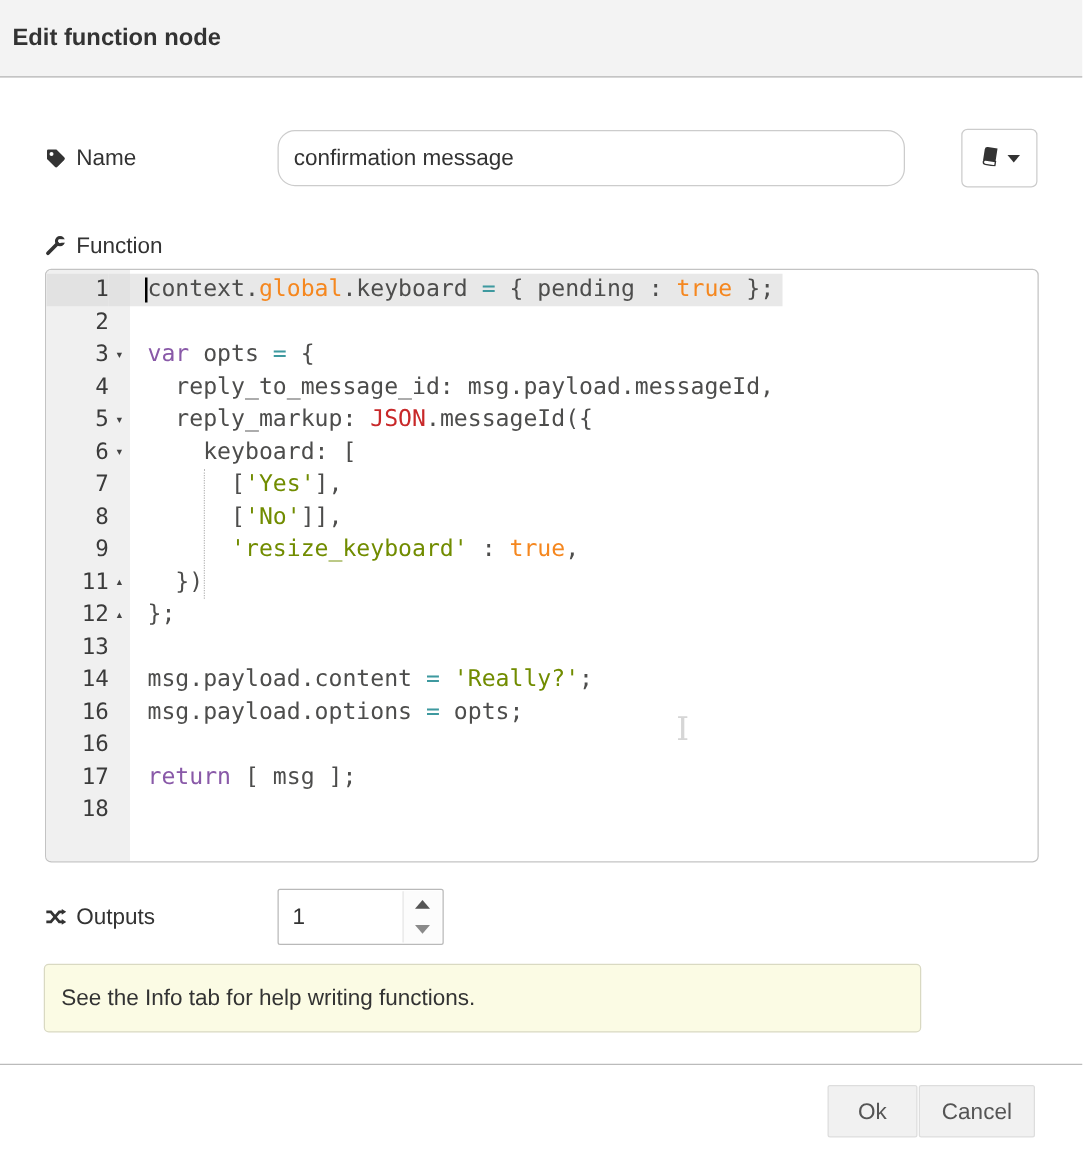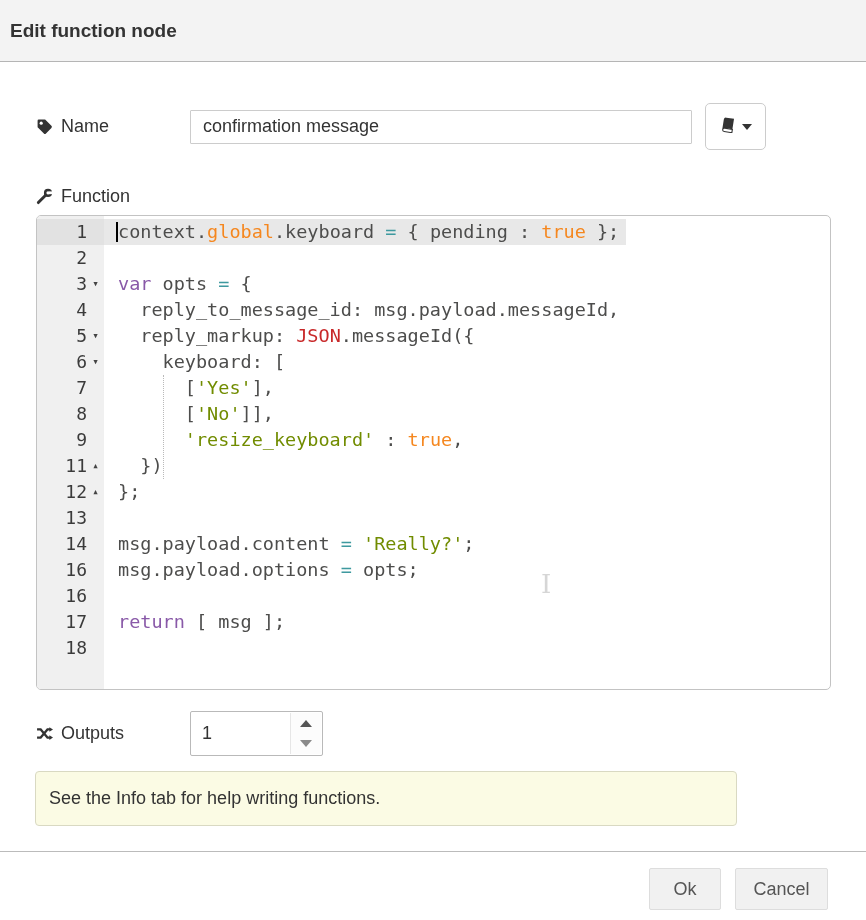--- a/index.html
+++ b/index.html
@@ -10,28 +10,28 @@
   }
   
   .dlg-header{
     height:62px;box-sizing:border-box;
     background:var(--header-bg,#f3f3f3);
     border-bottom:1px solid var(--accent-border,#b5b5b5);
     display:flex;align-items:center;padding:0 10px;
   }
   .dlg-title{font-size:19px;font-weight:bold;color:#333;}
   
-  .form-row{display:flex;align-items:center;margin:0 36px;}
+  .form-row{display:flex;align-items:center;margin:0 36px;gap:32px;}
   .row-name{margin-top:41px;height:47px;}
   .field-label{display:flex;align-items:center;width:154px;flex:none;font-size:18px;color:#333;}
   .field-label .icon{width:17px;height:17px;margin-right:8px;flex:none;display:inline-flex;}
   .field-label .icon svg{width:17px;height:17px;}
   .text-input{
-    box-sizing:border-box;width:502px;height:34px;
-    border:1px solid #ccc;border-radius:1px;
+    box-sizing:border-box;width:502px;height:45px;
+    border:1px solid #ccc;border-radius:14px;
     padding:0 12px;font-size:18px;color:#333;
     font-family:"Liberation Sans",sans-serif;background:#fff;outline:none;
   }
   .library-btn{
     margin-left:13px;width:61px;height:47px;box-sizing:border-box;
     background:#fff;border:1px solid #ccc;border-radius:5px;
     display:flex;align-items:center;justify-content:center;gap:6px;cursor:pointer;
   }
   .library-btn svg{width:16px;height:16px;}
   .caret-down{
@@ -83,21 +83,21 @@
   .tri-up{width:0;height:0;border-left:6px solid transparent;border-right:6px solid transparent;border-bottom:7px solid #555;}
   .tri-down{width:0;height:0;border-left:6px solid transparent;border-right:6px solid transparent;border-top:7px solid #8a8a8a;}
   
   .info-tip{
     margin:15px 36px 0 35px;height:55px;box-sizing:border-box;width:702px;
     background:var(--info-bg,#fbfbe4);border:1px solid #d9d9c2;border-radius:4px;
     display:flex;align-items:center;padding:0 13px;font-size:18px;color:#333;
   }
   
   .footer-sep{margin-top:25px;border-top:1px solid #bbb;height:0;}
-  .dlg-footer{display:flex;justify-content:flex-end;gap:14px;padding:16px 38px 0 0;}
+  .dlg-footer{display:flex;justify-content:flex-end;gap:1px;padding:16px 38px 0 0;}
   .btn{
     height:42px;box-sizing:border-box;border:1px solid #ddd;border-radius:2px;
     background:#f1f1f1;color:#555;font-size:18px;
     font-family:"Liberation Sans",sans-serif;cursor:pointer;
   }
   .btn-ok{min-width:72px;}
   .btn-cancel{min-width:93px;}
   
   .ibeam{
     position:absolute;left:541px;top:569px;

